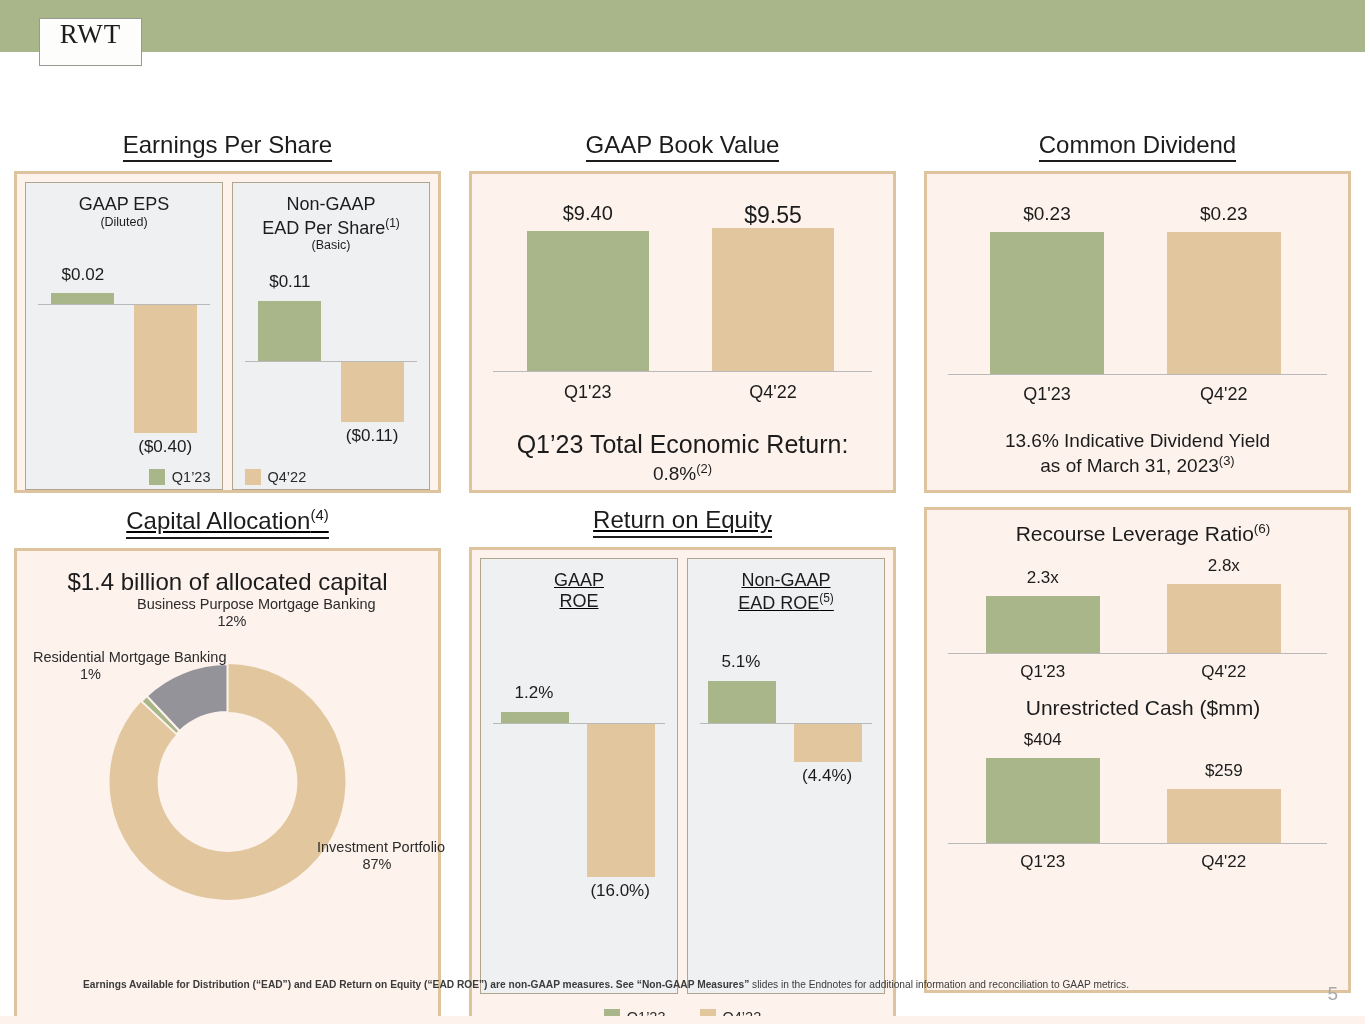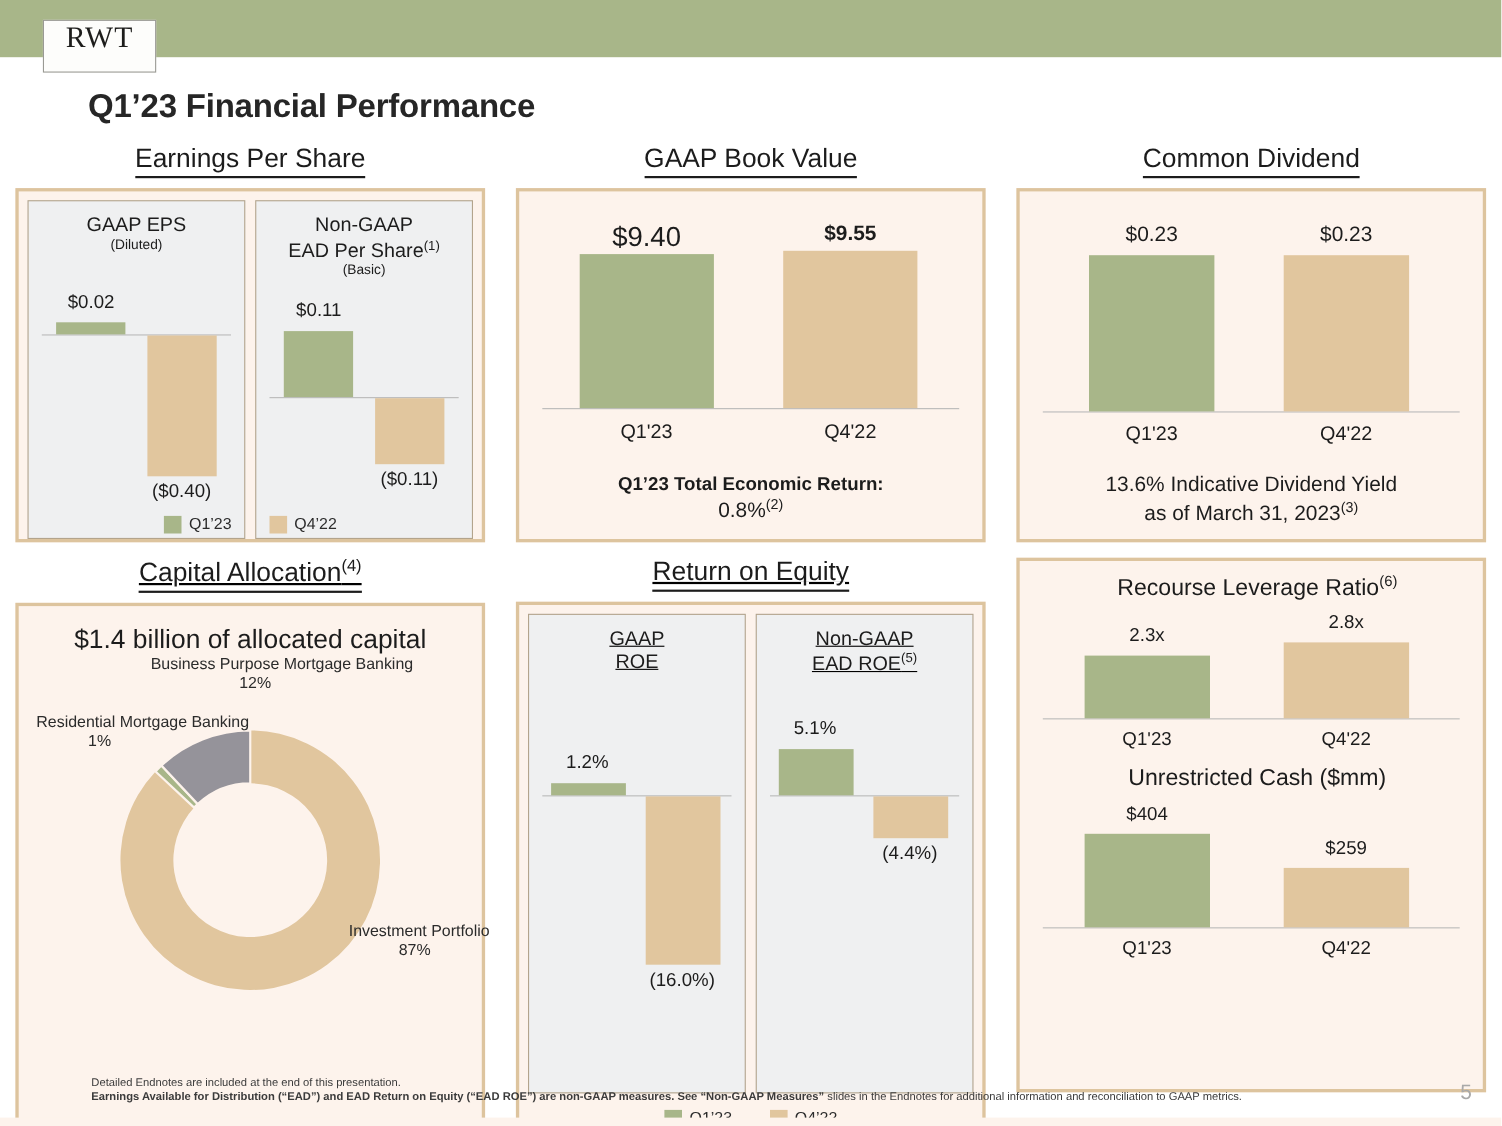--- a/index.html
+++ b/index.html
@@ -89,21 +89,21 @@
   .catlabel {
     position: absolute; text-align: center; font-size: 17px; color: #1c1c1c;
   }
 
   
   .bigchart { position: absolute; left: 0; top: 0; width: 100%; height: 100%; }
   .note {
     position: absolute; left: 0; width: 100%; text-align: center;
     color: #1c1c1c; line-height: 1.25;
   }
-  .note .b { font-weight: bold; font-size: 17px; }
+  .note .b { font-weight: normal; font-size: 25px; }
   .note .n { font-size: 19px; }
   .note sup { font-size: 13px; }
 
   
   .cap-head {
     position: absolute; left: 0; top: 17px; width: 100%;
     text-align: center; font-size: 24px; color: #1c1c1c;
   }
   .donut-wrap { position: absolute; left: 0; top: 46px; width: 100%; height: 330px; }
   .pie-lbl {
@@ -136,21 +136,20 @@
 </style>
 </head>
 <body>
 
 <div class="slide">
 
   <div class="topband"></div>
   <div class="logo-box">
     <span>RWT</span>
   </div>
-  <div class="slide-title">Q1’23 Financial Performance</div>
 
   <div class="grid">
 
     <div class="row">
 
       <div class="cell">
         <div class="panel-title">Earnings Per Share</div>
         <div class="panel">
           <div class="subpanels">
 
@@ -195,25 +194,25 @@
           </div>
         </div>
       </div>
 
       <div class="cell">
         <div class="panel-title">GAAP Book Value</div>
         <div class="panel">
           <div class="bigchart">
             <div class="axis" style="top:197px;left:5%;width:90%;"></div>
             <div class="bar" style="left:13%;width:29%;top:57px;height:140px;background:#a8b689;"></div>
-            <div class="vlabel" style="left:8%;width:39%;top:28px;font-size:25px;text-align:center;">$9.40</div>
+            <div class="vlabel" style="left:8%;width:39%;top:28px;font-size:20px;text-align:center;">$9.40</div>
             <div class="catlabel" style="left:8%;width:39%;top:208px;font-size:18px;">Q1'23</div>
 
             <div class="bar" style="left:57%;width:29%;top:54px;height:143px;background:#e1c69e;"></div>
-            <div class="vlabel" style="left:52%;width:39%;top:28px;font-size:19px;font-weight:bold;">$9.55</div>
+            <div class="vlabel" style="left:52%;width:39%;top:28px;font-size:23px;">$9.55</div>
             <div class="catlabel" style="left:52%;width:39%;top:208px;font-size:18px;">Q4'22</div>
           </div>
           <div class="note" style="top:255px;">
             <div class="b">Q1’23 Total Economic Return:</div>
             <div class="n"><span>0.8%</span><sup>(2)</sup></div>
           </div>
         </div>
       </div>
 
       <div class="cell">
@@ -351,18 +350,17 @@
             <div class="bar" style="left:57%;width:27%;top:279px;height:54px;background:#e1c69e;"></div>
             <div class="vlabel" style="left:52%;width:37%;top:251px;">$259</div>
             <div class="catlabel" style="left:52%;width:37%;top:342px;">Q4'22</div>
           </div>
         </div>
       </div>
     </div>
   </div>
 
   <div class="footer">
-    <div>Detailed Endnotes are included at the end of this presentation.</div>
     <div class="l2"><span>Earnings Available for Distribution (“EAD”) and EAD Return on Equity (“EAD ROE”) are non-GAAP measures. See “Non-GAAP Measures”</span><span class="reg"> slides in the Endnotes for additional information and reconciliation to GAAP metrics.</span></div>
   </div>
   <div class="pagenum">5</div>
   <div class="botband"></div>
 </div>
 
 </body></html>

